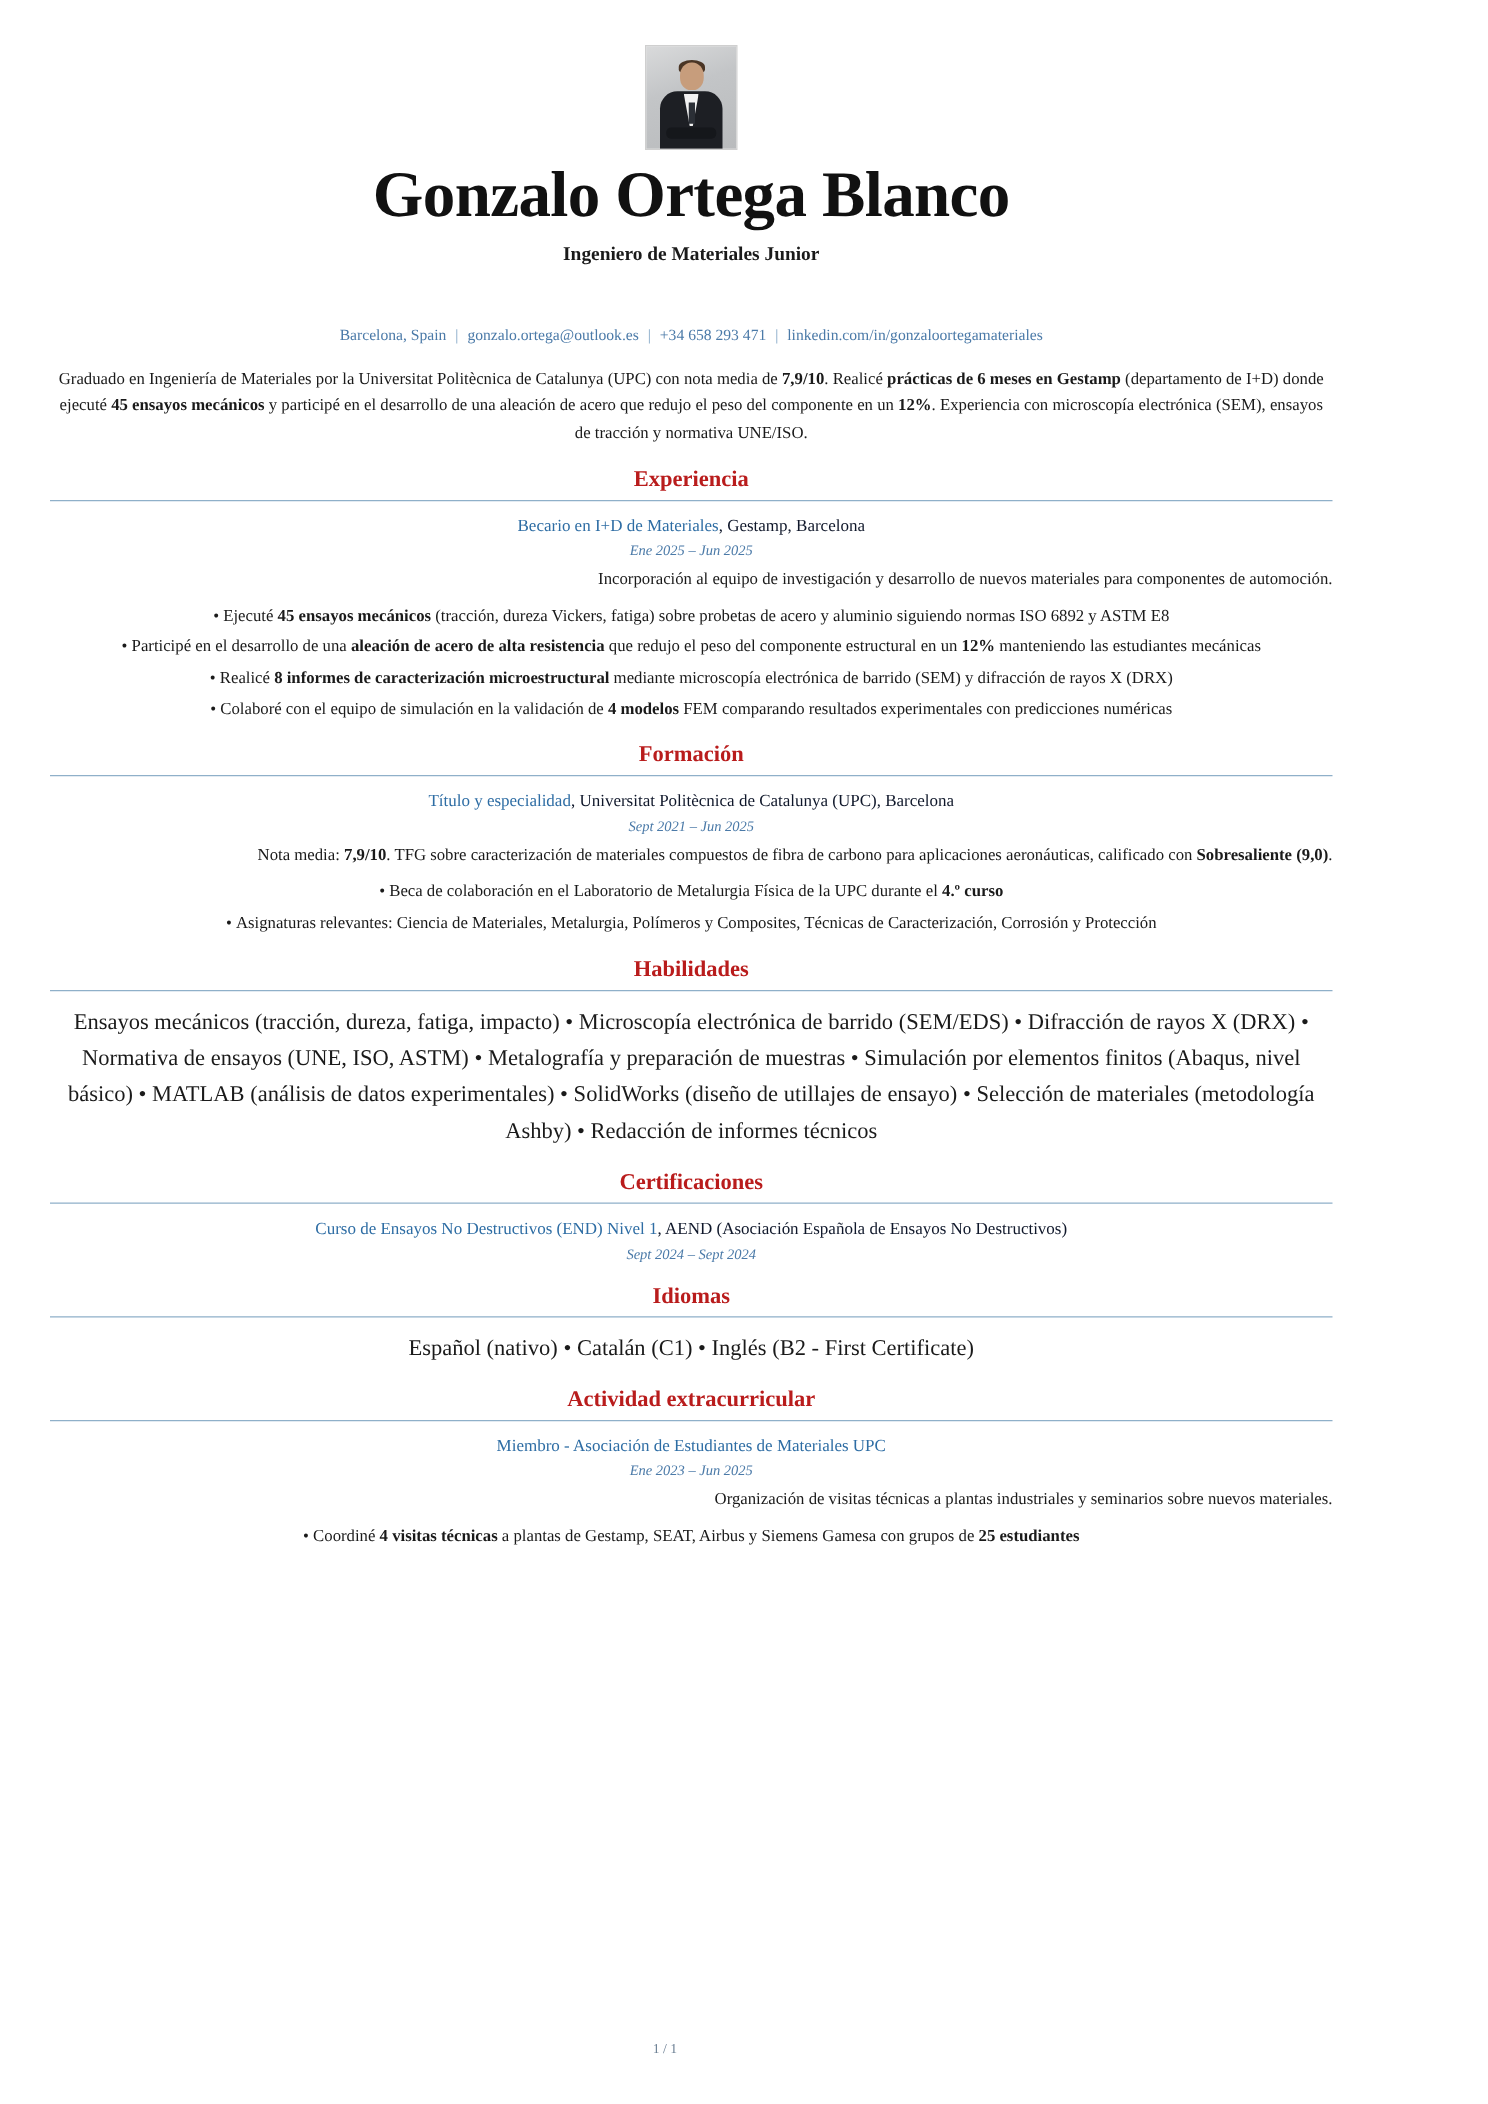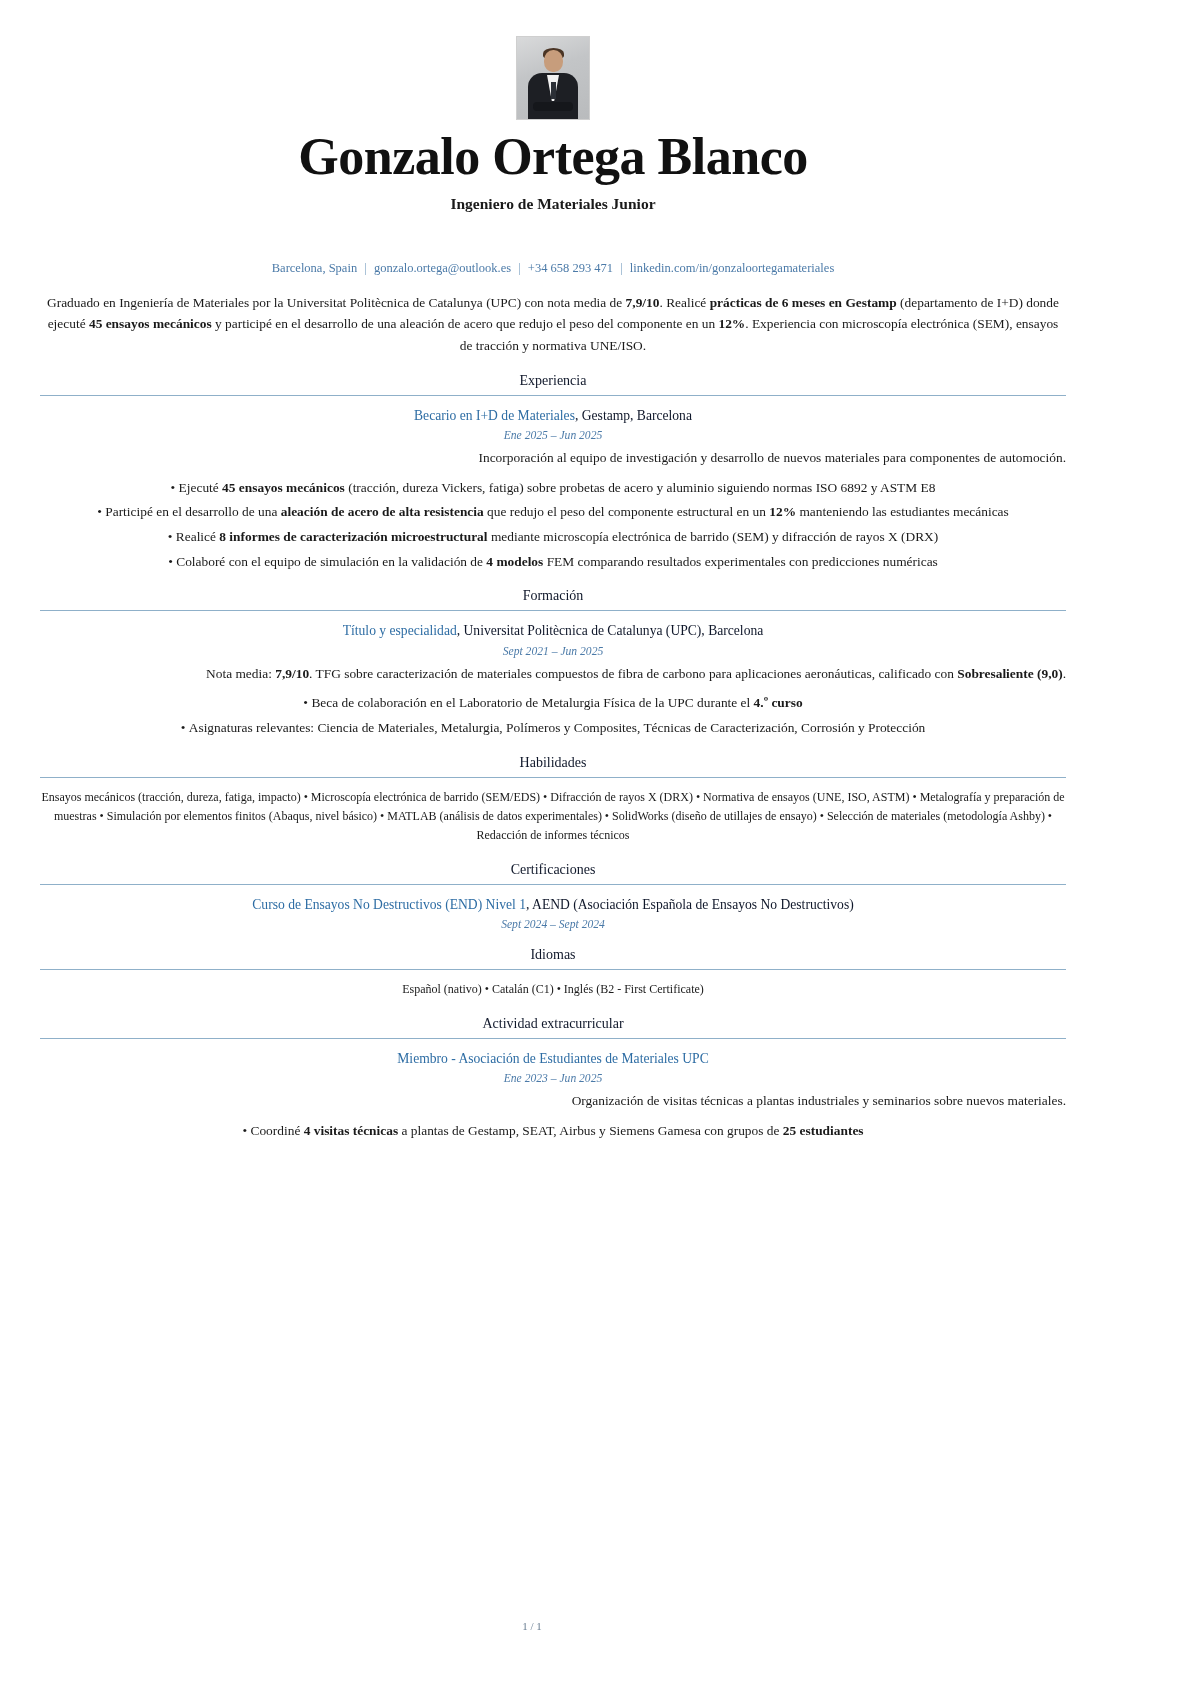--- a/index.html
+++ b/index.html
@@ -136,23 +136,23 @@
     font-size: 13.4px;
     line-height: 1.62;
     text-align: center;
     margin: 0 0 16px 0;
   }
 
   
   .section { margin-top: 16px; }
   .section-title {
     text-align: center;
-    font-size: 14px;
-    font-weight: 400;
-    color: #0f172a;
+    font-size: 18px;
+    font-weight: 700;
+    color: #b91c1c;
     margin-bottom: 6px;
   }
   .rule {
     height: 0;
     border-top: 1.4px solid #8fb0c9;
     margin: 0 0 10px 0;
   }
 
   .entry { margin-bottom: 4px; }
   .entry-title {
@@ -188,30 +188,30 @@
     line-height: 1.62;
     text-align: center;
     margin-bottom: 3px;
   }
   ul.bullets li::before {
     content: "\2022\00a0";
     color: #1a1a1a;
   }
 
   .flow-text {
-    font-size: 12px;
+    font-size: 18px;
     line-height: 1.62;
     text-align: center;
   }
 
   b, .b { font-weight: 700; }
 
   .footer-page {
     position: absolute;
-    bottom: 51px;
+    bottom: 38px;
     left: 0;
     width: 100%;
     text-align: center;
     font-size: 11px;
     color: #6b7f93;
   }
 </style>
 </head>
 <body>
 

